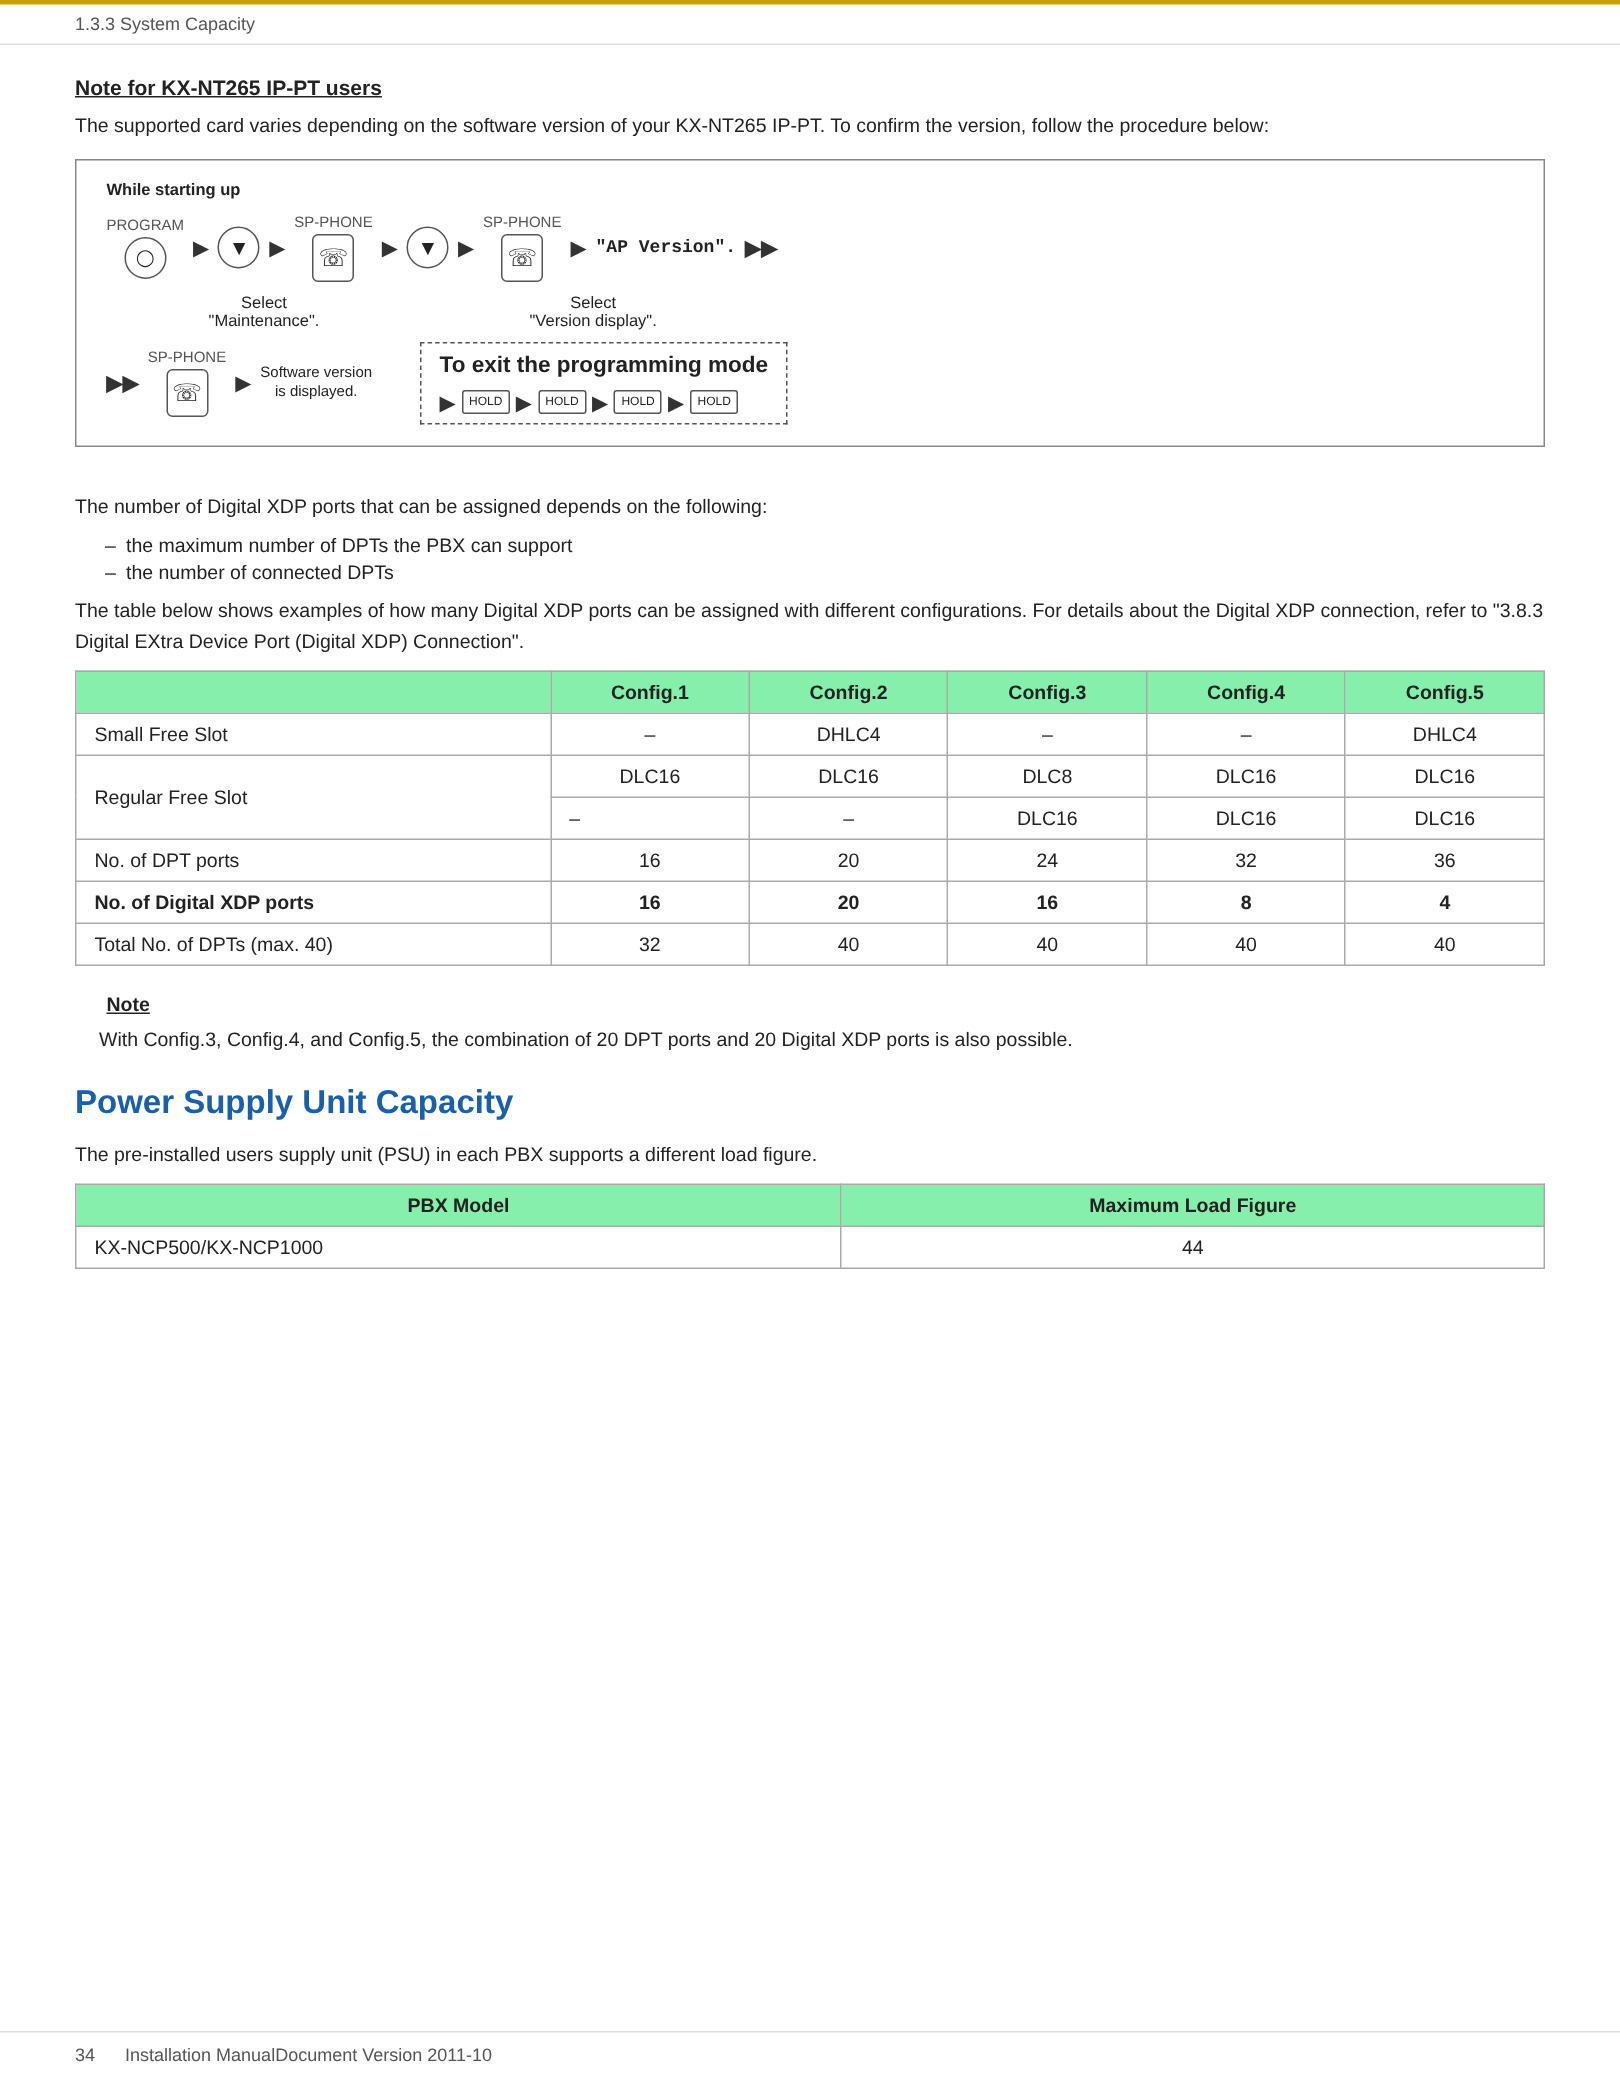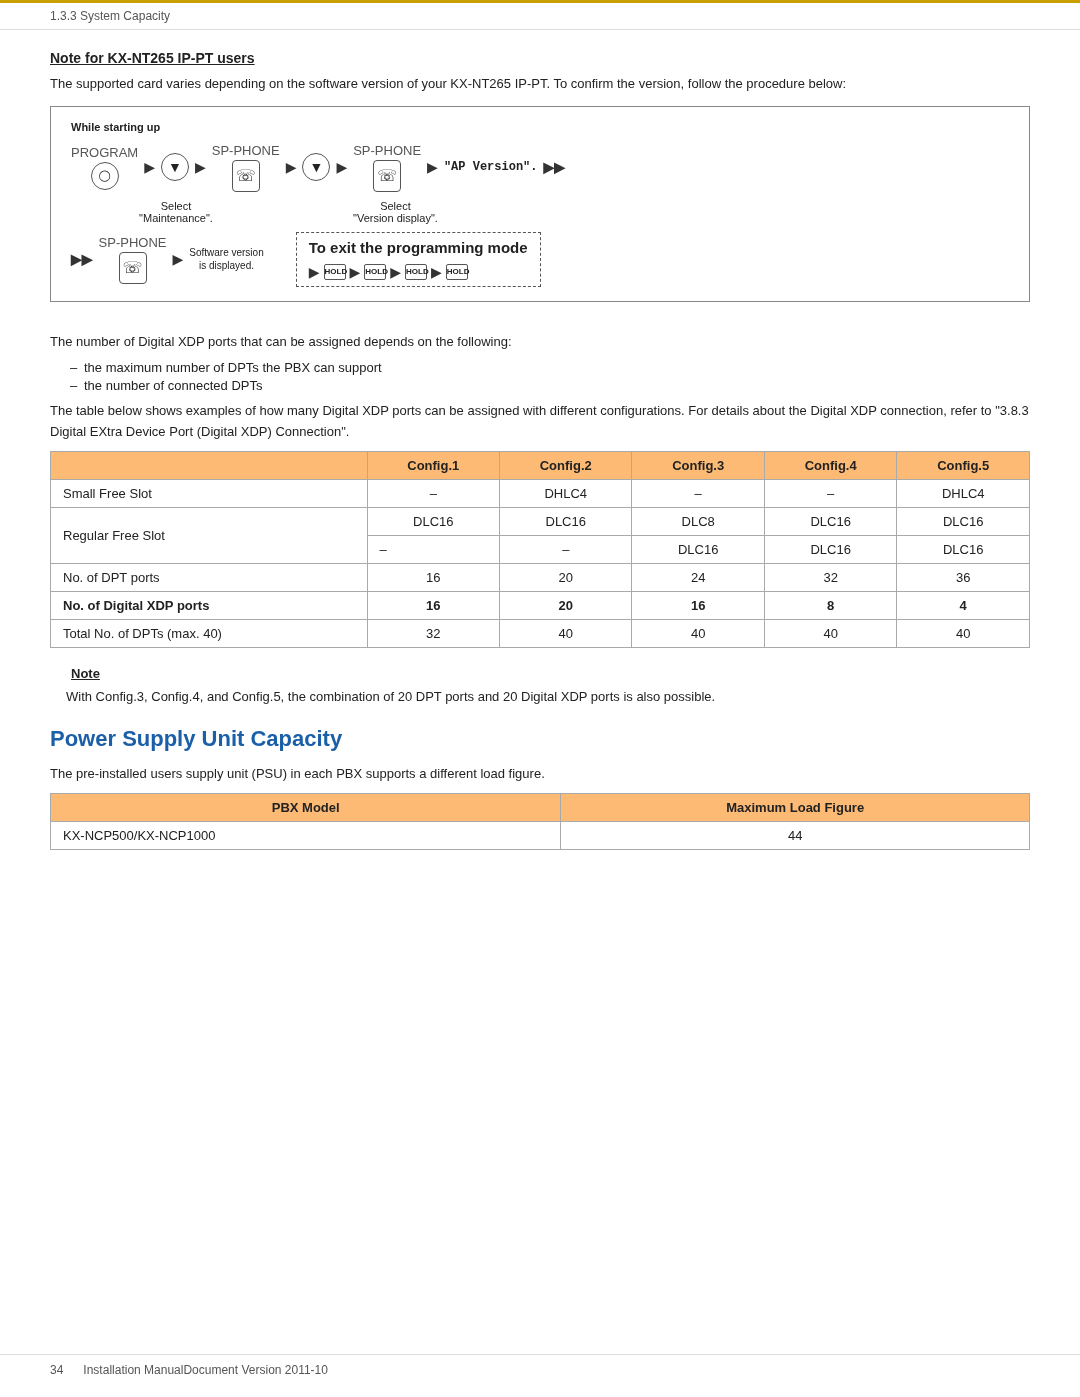--- a/index.html
+++ b/index.html
@@ -64,21 +64,21 @@
 
     .diagram-row {
       display: flex;
       align-items: center;
       gap: 6px;
       margin-bottom: 8px;
       flex-wrap: wrap;
     }
 
     .diagram-label {
-      font-size: 13px;
+      font-size: 10px;
       color: #555;
       text-align: left;
     }
 
     .icon-circle {
       width: 28px;
       height: 28px;
       border: 1.5px solid #555;
       border-radius: 50%;
       display: flex;
@@ -147,29 +147,28 @@
       margin-bottom: 4px;
     }
 
     .hold-row {
       display: flex;
       align-items: center;
       gap: 4px;
     }
 
     .hold-btn {
-      width: 22px;
+      width: 32px;
       height: 16px;
       border: 1.5px solid #555;
       border-radius: 2px;
       display: flex;
       align-items: center;
-      justify-content: flex-start;
+      justify-content: center;
       font-size: 8px;
-      font-weight: bold;
     }
 
     .sw-version-text {
       font-size: 10px;
       text-align: center;
       line-height: 1.3;
     }
 
     
     .section-title {
@@ -213,21 +212,21 @@
       font-size: 13px;
     }
 
     table th, table td {
       border: 1px solid #aaa;
       padding: 6px 12px;
       text-align: center;
     }
 
     table th {
-      background: #fdba74;
+      background: #86efac;
       font-weight: bold;
     }
 
     table td:first-child {
       text-align: left;
     }
 
     .bold-row td {
       font-weight: bold;
     }

